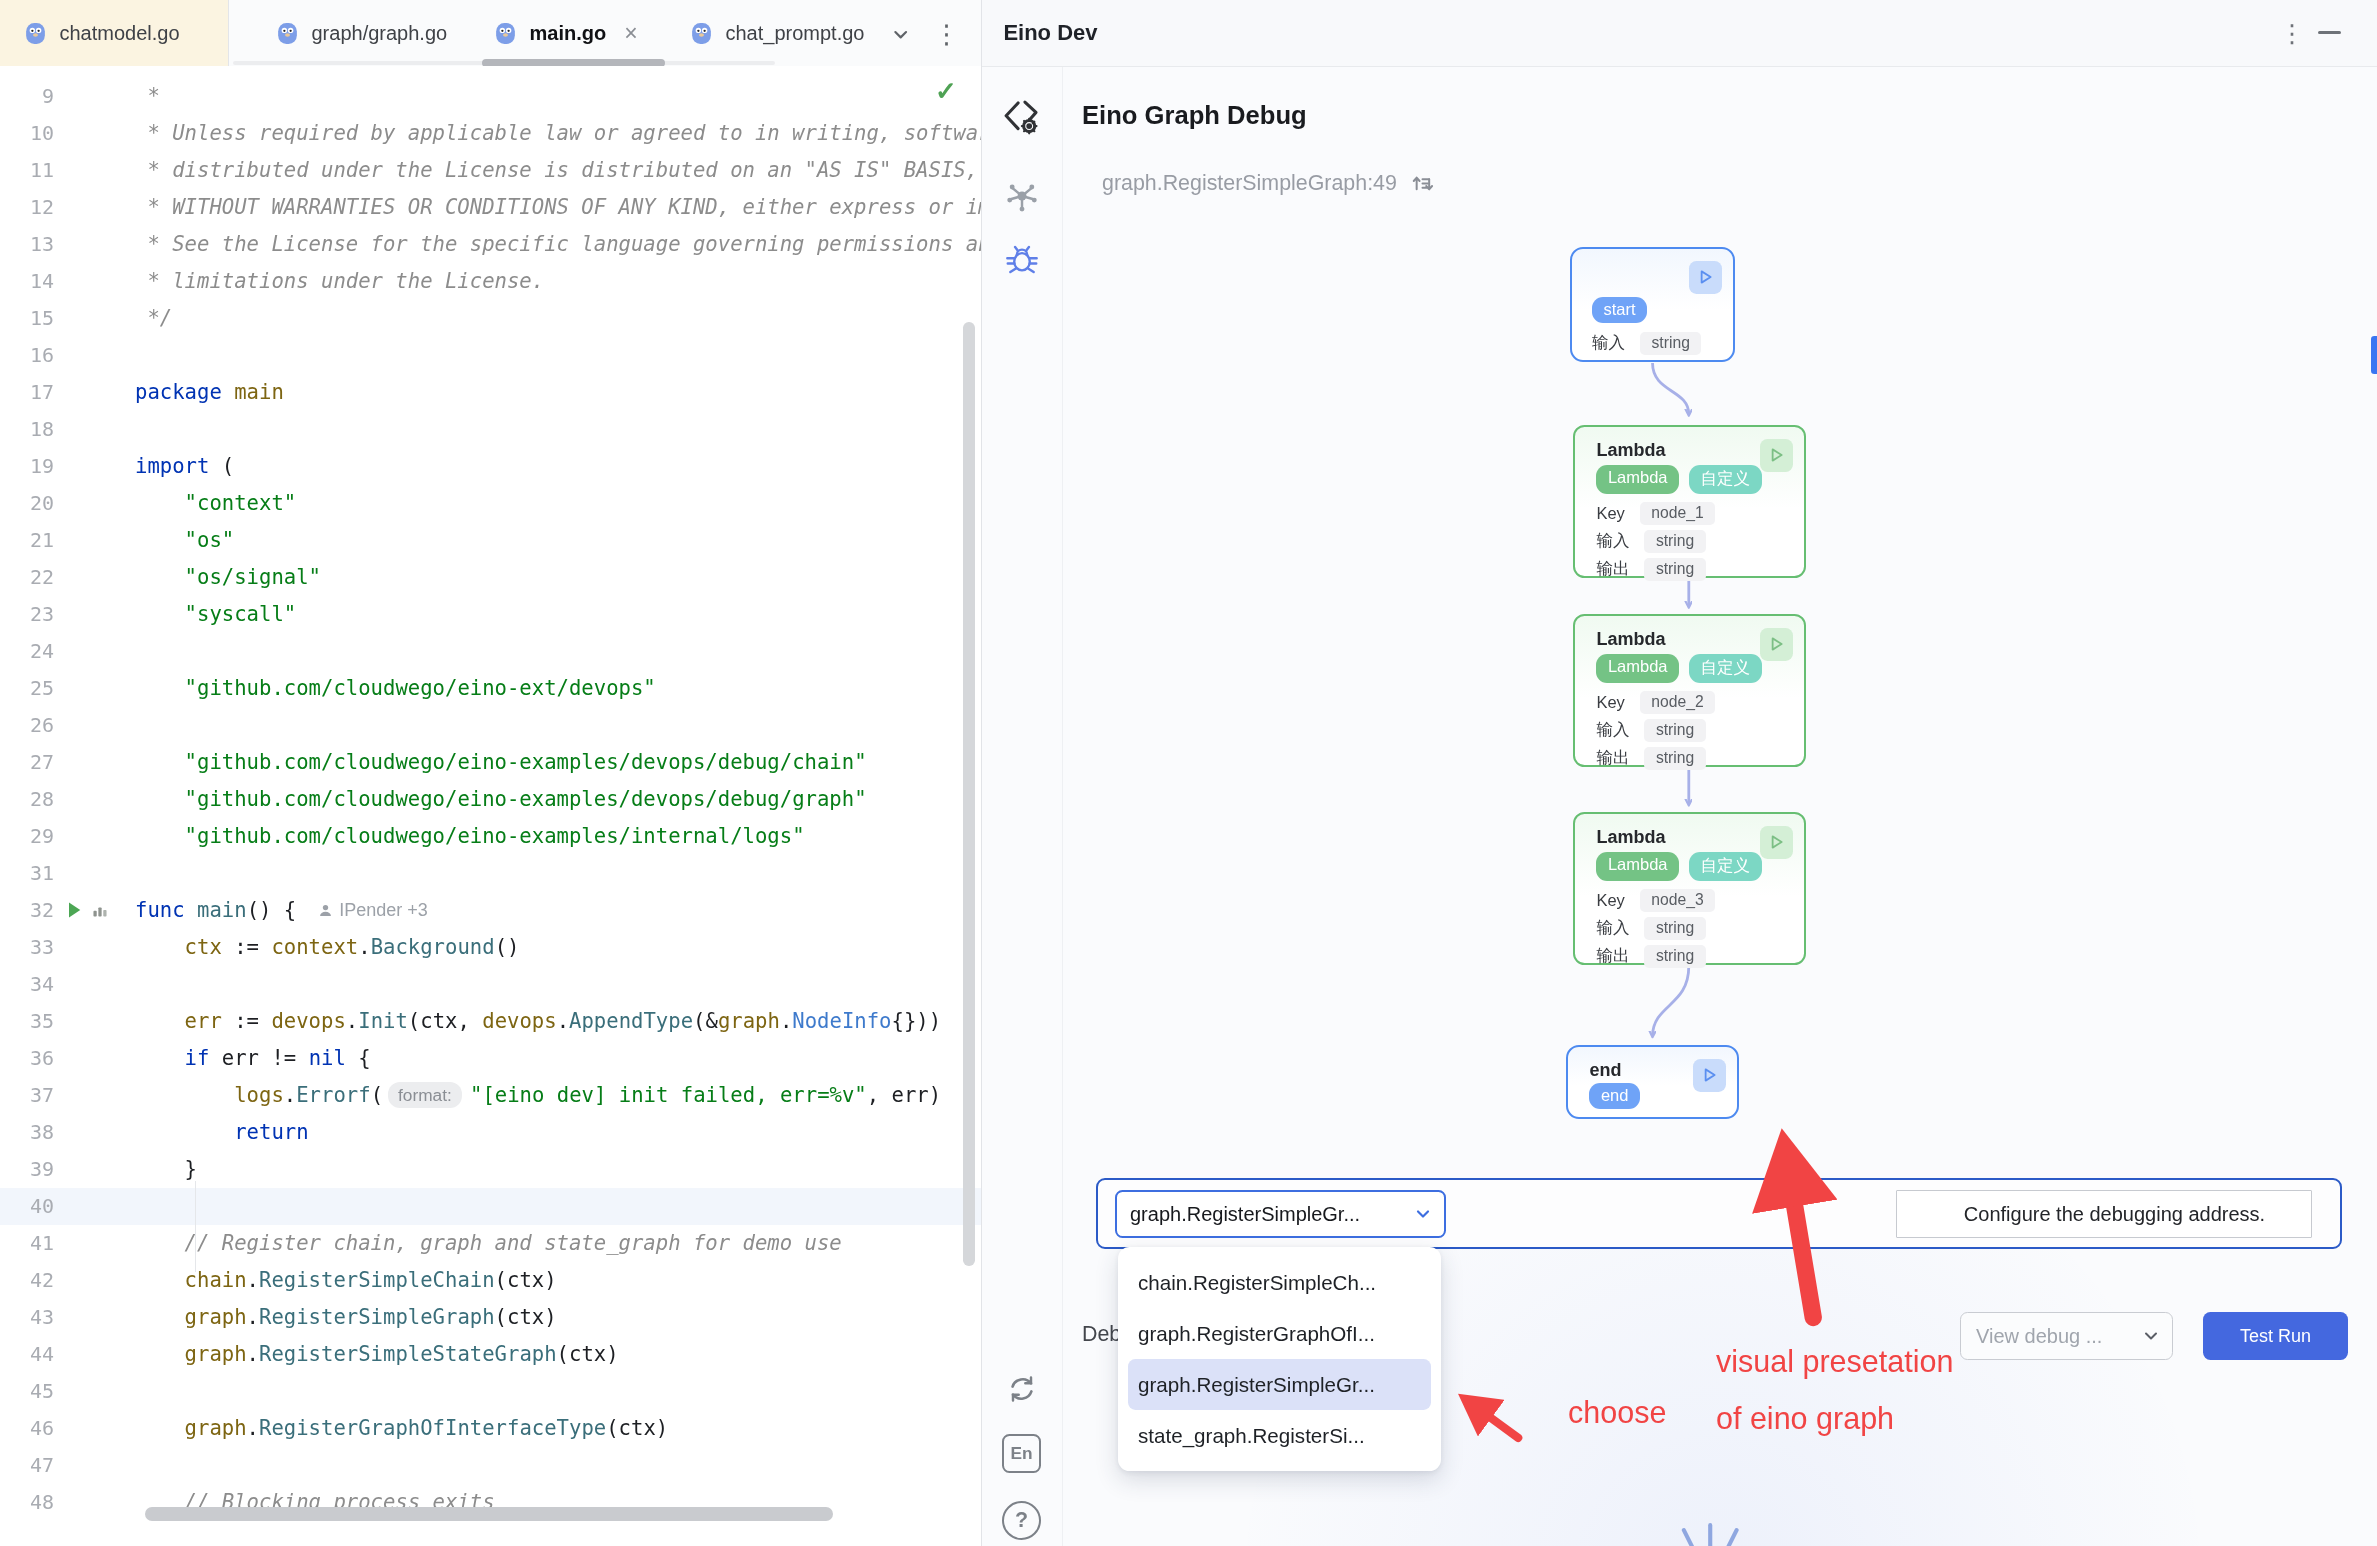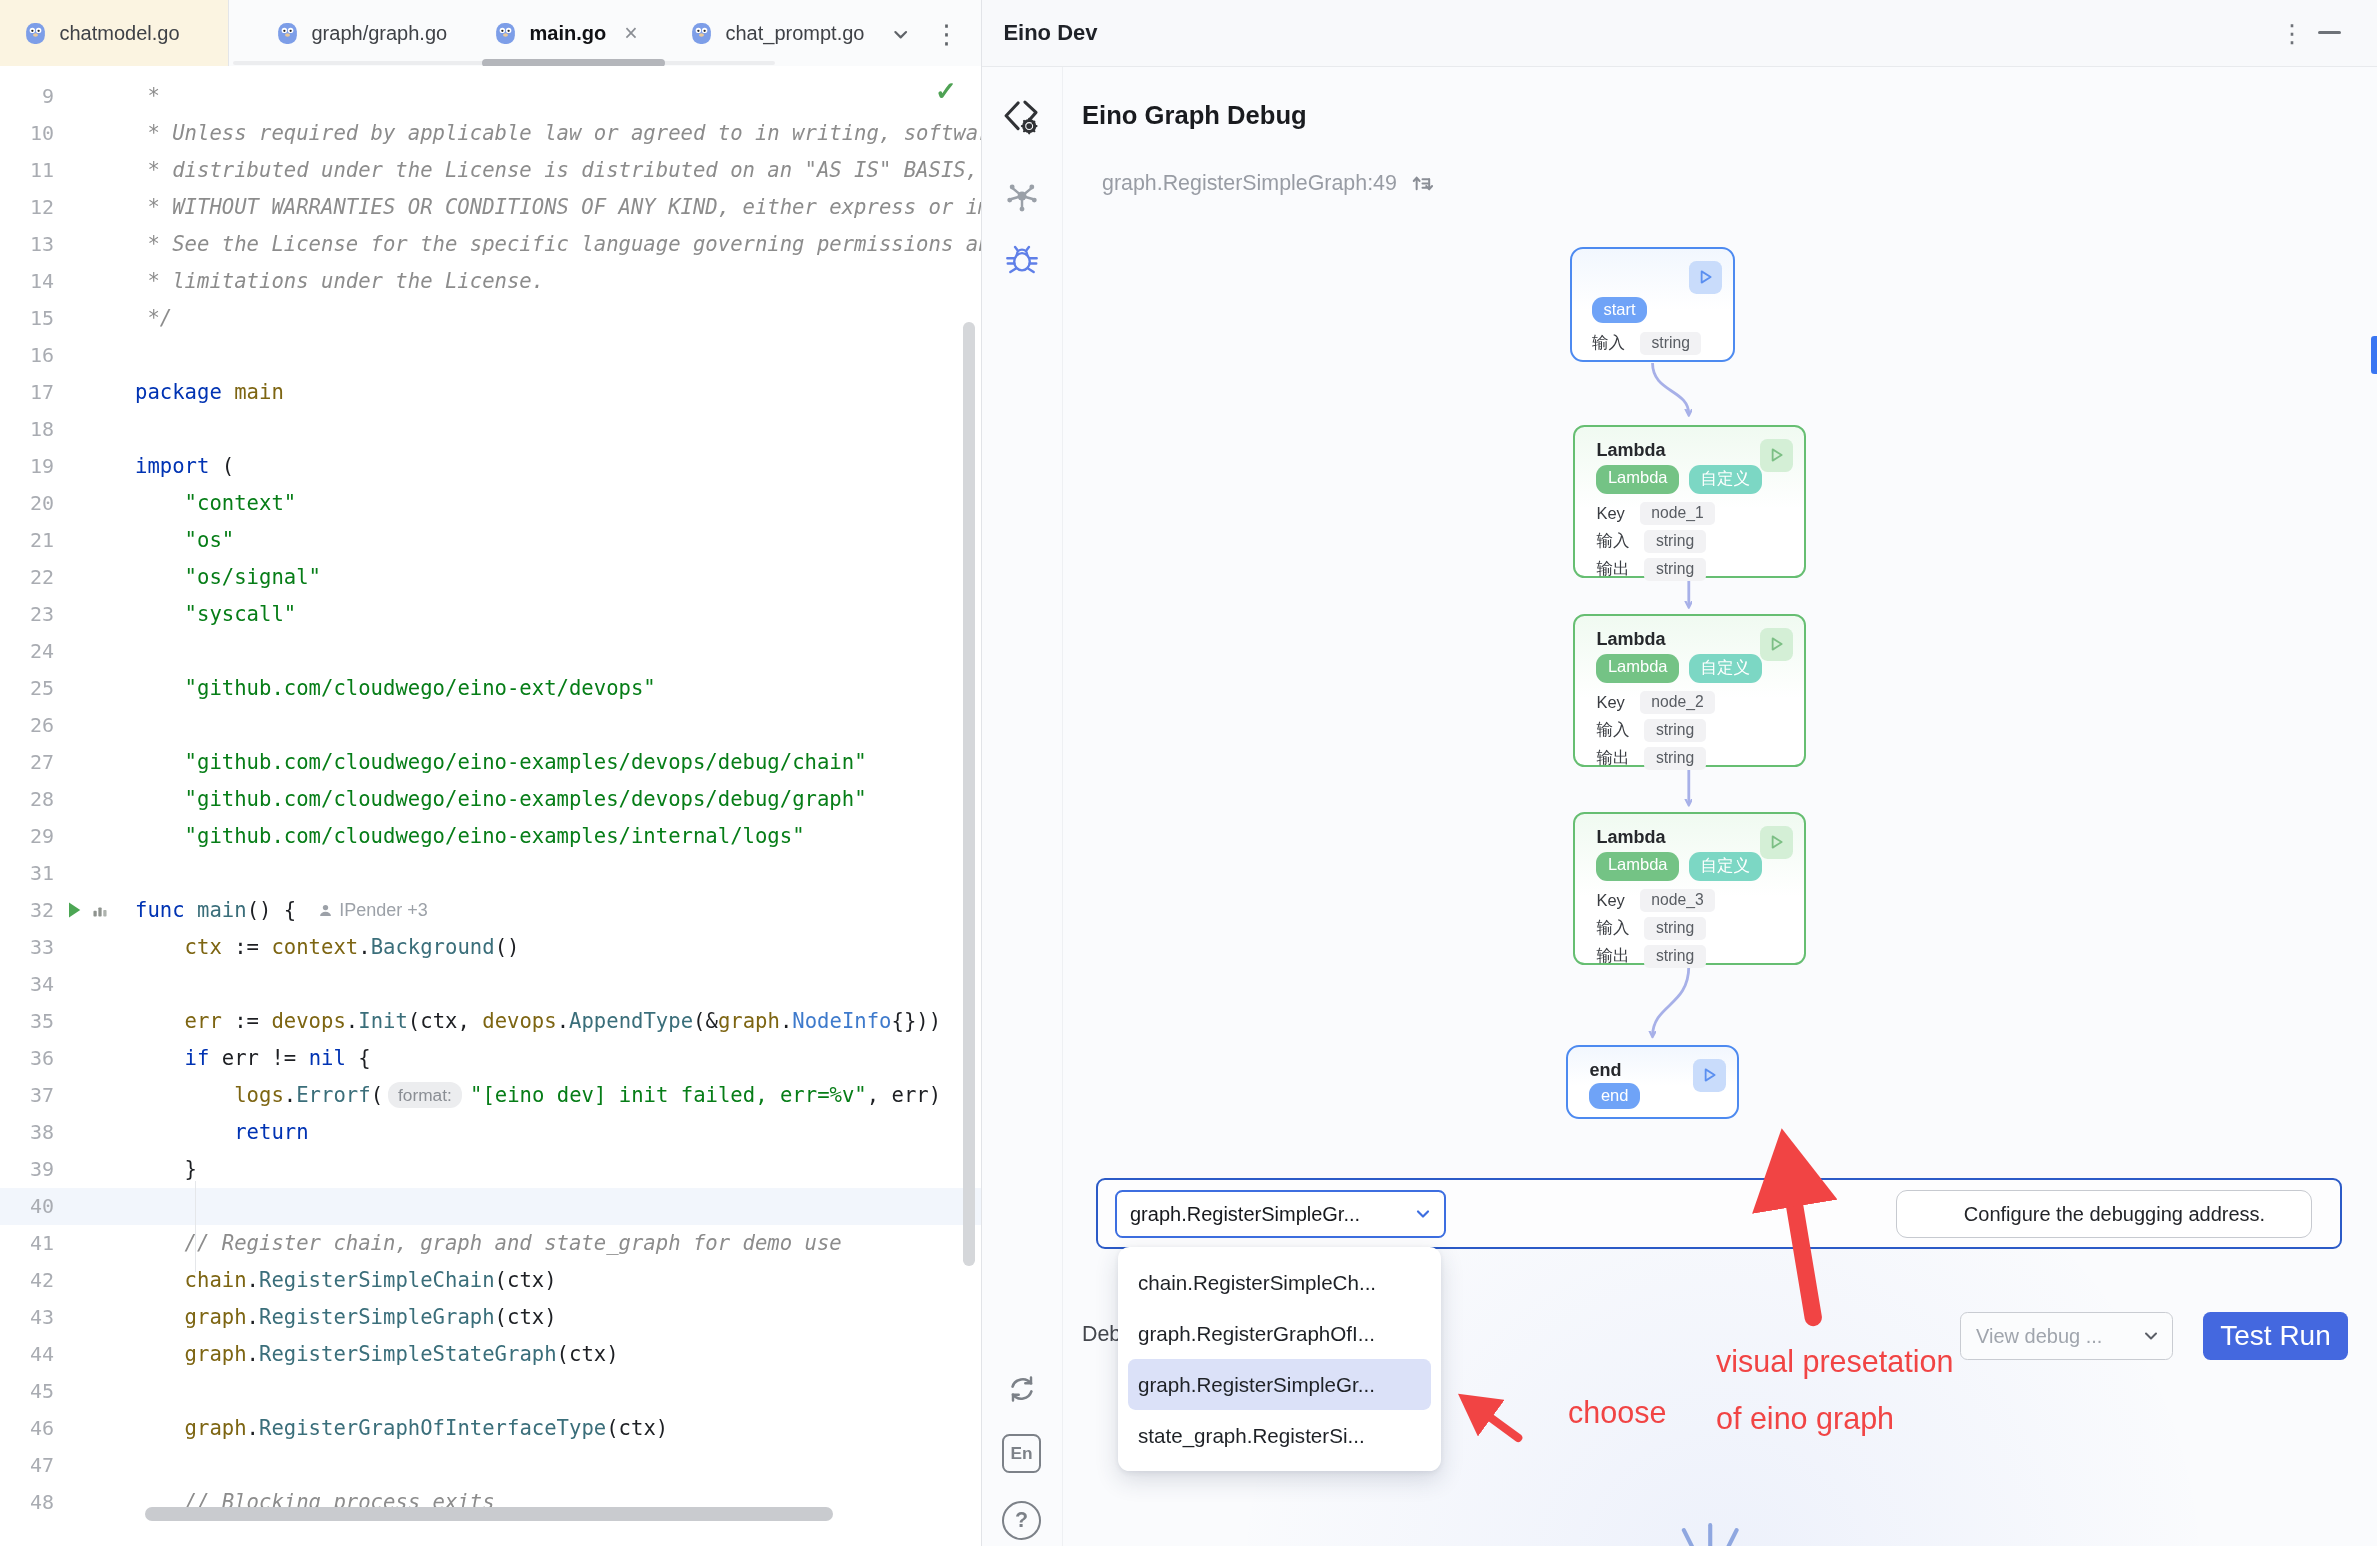--- a/index.html
+++ b/index.html
@@ -82,36 +82,36 @@
   .nchip{background:#F2F2F4;color:#595D63;border-radius:5px;font-size:15.7px;padding:2.5px 11.5px;}
 
   
   .ctrl-frame{position:absolute;left:1096px;top:1178px;width:1246px;height:71px;background:#FDFDFE;
               border:2.1px solid #2B5AC7;border-radius:9px;box-sizing:border-box;}
   .graph-select{position:absolute;left:1115px;top:1190px;width:331px;height:48px;background:#fff;
                 border:2.1px solid #3D6EE0;border-radius:7.4px;box-sizing:border-box;display:flex;
                 align-items:center;font-size:20px;color:#17191D;padding:0 11.5px 0 13px;}
   .graph-select .val{flex:1;overflow:hidden;white-space:nowrap;}
   .cfg-btn{position:absolute;left:1896px;top:1190px;width:416px;height:48px;background:#fff;
-           border:1.2px solid #C7CAD0;border-radius:11px;box-sizing:border-box;display:flex;
+           border:1.2px solid #C7CAD0;border-radius:1px;box-sizing:border-box;display:flex;
            align-items:center;justify-content:center;font-size:20px;color:#232529;padding-left:21px;}
   .deb-label{position:absolute;left:1082px;top:1322px;font-size:21.4px;color:#43464C;}
   .dropdown{position:absolute;left:1118px;top:1247px;width:323px;height:224px;background:#fff;
             border-radius:11.5px;box-shadow:0 8.2px 23px rgba(40,50,80,.16), 0 1.6px 5px rgba(40,50,80,.08);
             padding:10px 10px;box-sizing:border-box;}
   .dd-opt{height:51px;display:flex;align-items:center;padding:0 10px;font-size:20.6px;color:#1E2126;
           border-radius:7.4px;white-space:nowrap;overflow:hidden;}
   .dd-opt.active{background:#DBE1F8;}
   .view-select{position:absolute;left:1960px;top:1312px;width:213px;height:48px;background:#FBFCFD;
                border:1.6px solid #C9CCD2;border-radius:7.4px;box-sizing:border-box;display:flex;
                align-items:center;font-size:20px;color:#A0A5AD;padding:0 11.5px 0 15px;}
   .view-select .val{flex:1;}
   .testrun-btn{position:absolute;left:2203px;top:1312px;width:145px;height:48px;background:#4468DF;
                border-radius:7.4px;display:flex;align-items:center;justify-content:center;
-               font-size:28px;color:#fff;}
+               font-size:18px;color:#fff;}
   .red-note{position:absolute;color:#F14444;font-size:30.5px;}
   .edge-thumb{position:absolute;left:2371px;top:336px;width:6.6px;height:38px;background:#3A76F2;border-radius:3.3px 0 0 3.3px;}
   .panel-kebab{position:absolute;left:2277px;top:18px;width:30px;height:30px;display:flex;align-items:center;
                justify-content:center;font-size:25px;color:#6E7278;letter-spacing:0;}
   .panel-min{position:absolute;left:2318px;top:31px;width:23px;height:2.5px;background:#6E7278;border-radius:1.6px;}
   svg{display:block;}
   .svg-overlay{position:absolute;left:0;top:0;pointer-events:none;}
 </style>
 </head>
 <body>

